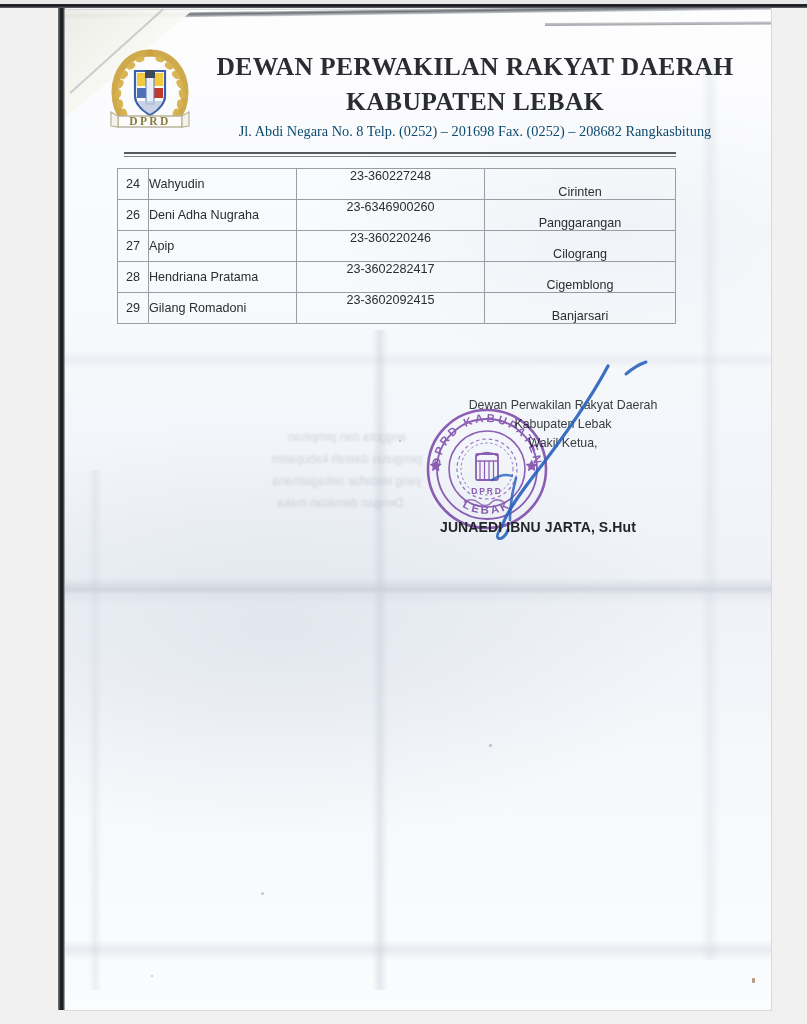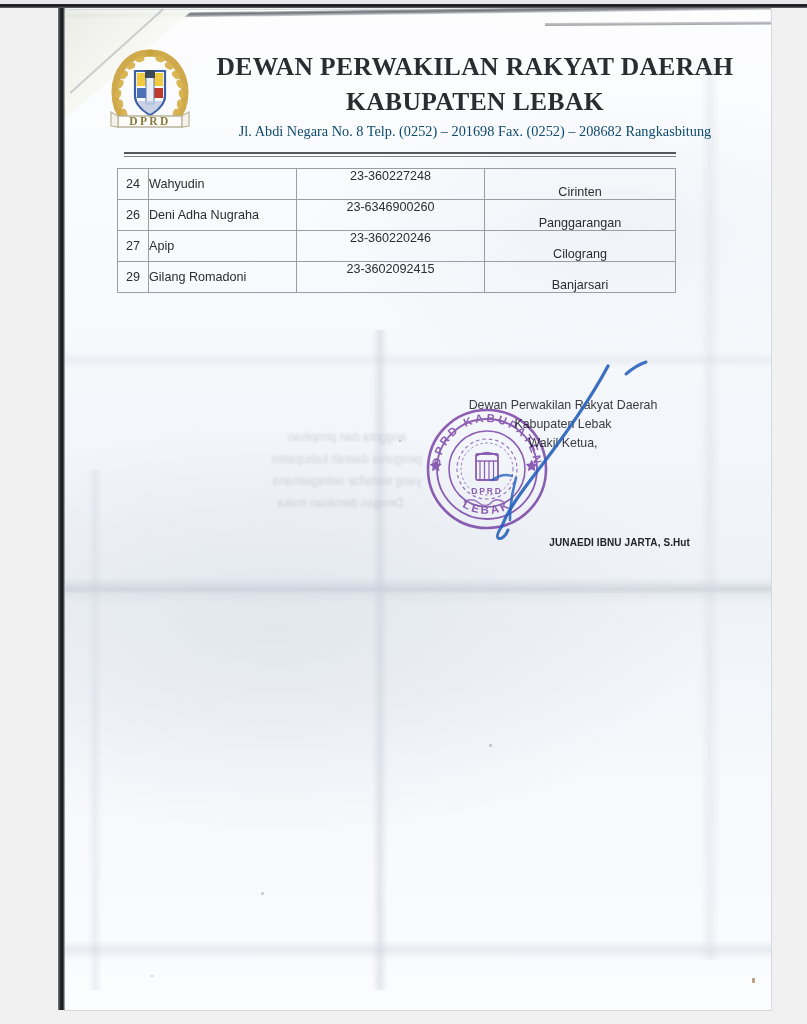--- a/index.html
+++ b/index.html
@@ -222,25 +222,25 @@
     left: 448px; top: 396px;
     width: 230px;
     text-align: center;
     font-family: "Liberation Sans", sans-serif;
     font-size: 12.4px;
     color: #3a3c40;
     line-height: 19px;
   }
   .sign-name {
     position: absolute;
-    left: 440px; top: 537px;
+    left: 440px; top: 519px;
     width: 250px;
-    text-align: right;
+    text-align: left;
     font-family: "Liberation Sans", sans-serif;
-    font-size: 10px;
+    font-size: 14px;
     font-weight: bold;
     color: #232528;
     letter-spacing: 0.1px;
   }
 
   
   .stamp {
     position: absolute;
     left: 424px; top: 406px;
     width: 126px; height: 126px;
@@ -368,20 +368,26 @@
         <td class="c-id">23-6346900260</td>
         <td class="c-dist">Panggarangan</td>
       </tr>
       <tr>
         <td class="c-no">27</td>
         <td class="c-name">Apip</td>
         <td class="c-id">23-360220246</td>
         <td class="c-dist">Cilograng</td>
       </tr>
       <tr>
+        <td class="c-no">28</td>
+        <td class="c-name">Hendriana Pratama</td>
+        <td class="c-id">23-3602282417</td>
+        <td class="c-dist">Cigemblong</td>
+      </tr>
+      <tr>
         <td class="c-no">29</td>
         <td class="c-name">Gilang Romadoni</td>
         <td class="c-id">23-3602092415</td>
         <td class="c-dist">Banjarsari</td>
       </tr>
     </tbody>
   </table>
 
   <div class="ghost">
     <div>&nbsp;</div>

